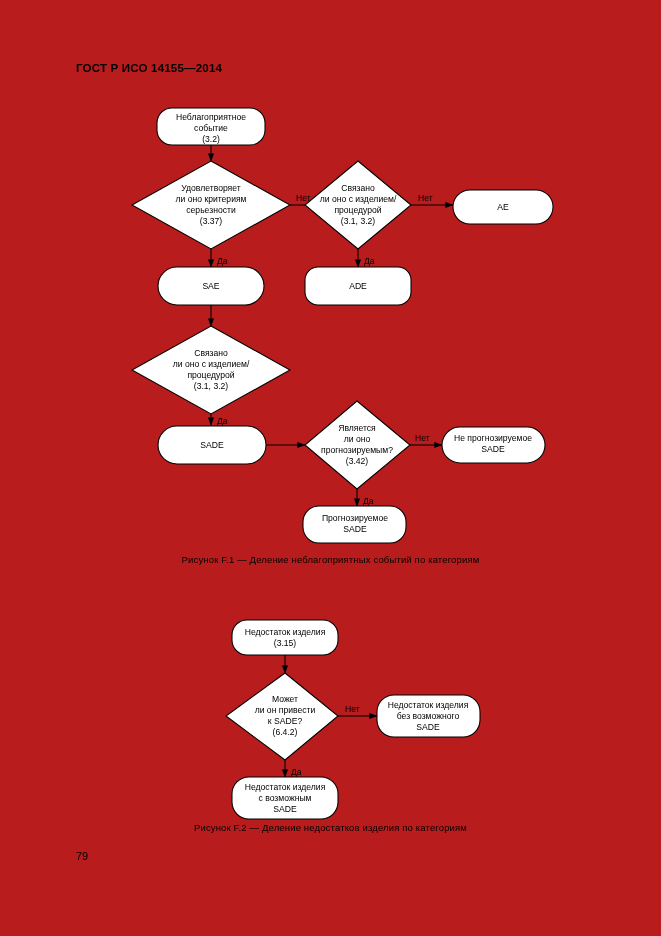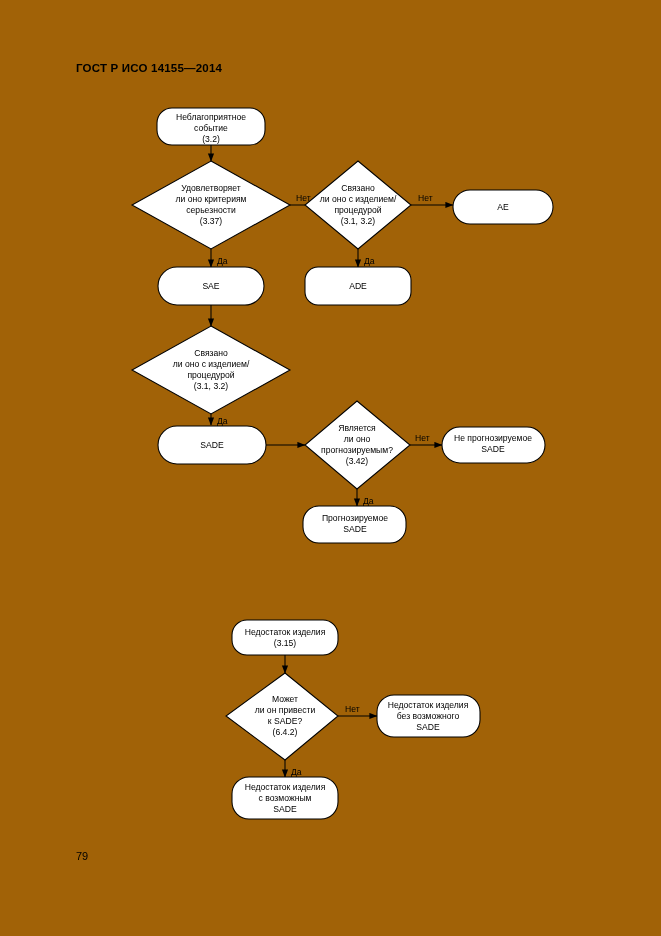--- a/index.html
+++ b/index.html
@@ -11,21 +11,21 @@
     width: 661px;
     height: 936px;
     font-family: "Liberation Sans", sans-serif;
     color: #000000;
     position: relative;
     overflow: hidden;
   }
   .page {
     position: absolute;
     inset: 0;
-    background: #a16207;
+    background: #b91c1c;
   }
   .doc-header {
     position: absolute;
     left: 76px;
     top: 62px;
     font-size: 11.5px;
     font-weight: bold;
     letter-spacing: 0.2px;
     color: #000000;
     white-space: nowrap;
@@ -171,20 +171,21 @@
       <text class="node-label" x="493" y="357" text-anchor="middle">SADE</text>
     </g>
 
     <g>
       <rect class="shape" x="303" y="411" width="103" height="37" rx="16" ry="16"></rect>
       <text class="node-label" x="355" y="426" text-anchor="middle">Прогнозируемое</text>
       <text class="node-label" x="355" y="437" text-anchor="middle">SADE</text>
     </g>
   </svg>
 
+  <div class="figure-caption" id="caption-f1">Рисунок F.1 — Деление неблагоприятных событий по категориям</div>
 
   <svg class="flow" id="flow-f2" width="661" height="225" viewBox="0 0 661 225">
     <defs>
       <marker id="arrow2" markerWidth="9" markerHeight="9" refX="7.6" refY="3.1" orient="auto" markerUnits="userSpaceOnUse">
         <path d="M0,0 L8,3.1 L0,6.2 z" fill="#000000"></path>
       </marker>
     </defs>
 
     <path class="conn" d="M285,50 L285,68" marker-end="url(#arrow2)"></path>
     <path class="conn" d="M338,111 L377,111" marker-end="url(#arrow2)"></path>
@@ -214,16 +215,17 @@
     </g>
 
     <g>
       <rect class="shape" x="232" y="172" width="106" height="42" rx="17" ry="17"></rect>
       <text class="node-label" x="285" y="185" text-anchor="middle">Недостаток изделия</text>
       <text class="node-label" x="285" y="196" text-anchor="middle">с возможным</text>
       <text class="node-label" x="285" y="207" text-anchor="middle">SADE</text>
     </g>
   </svg>
 
+  <div class="figure-caption" id="caption-f2">Рисунок F.2 — Деление недостатков изделия по категориям</div>
 
   <div class="page-number">79</div>
 
 </div>
 
 </body></html>

